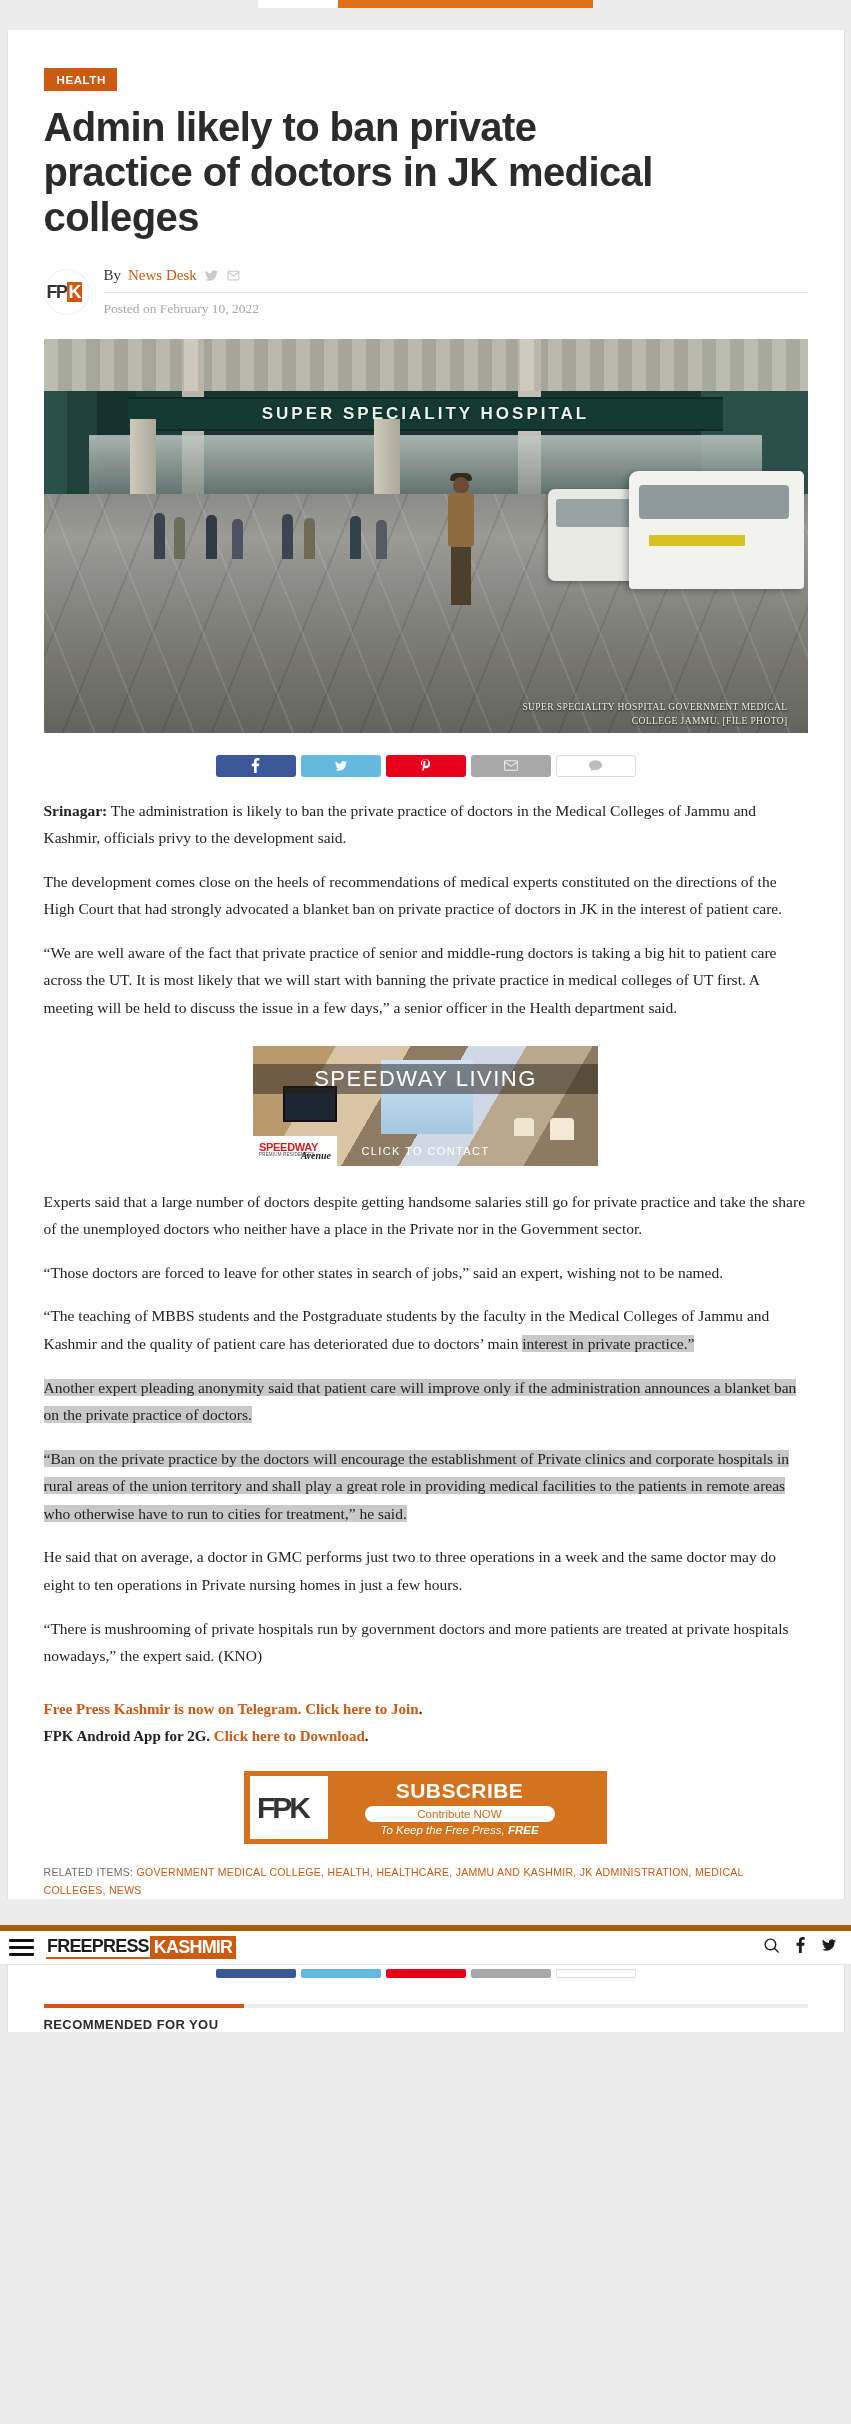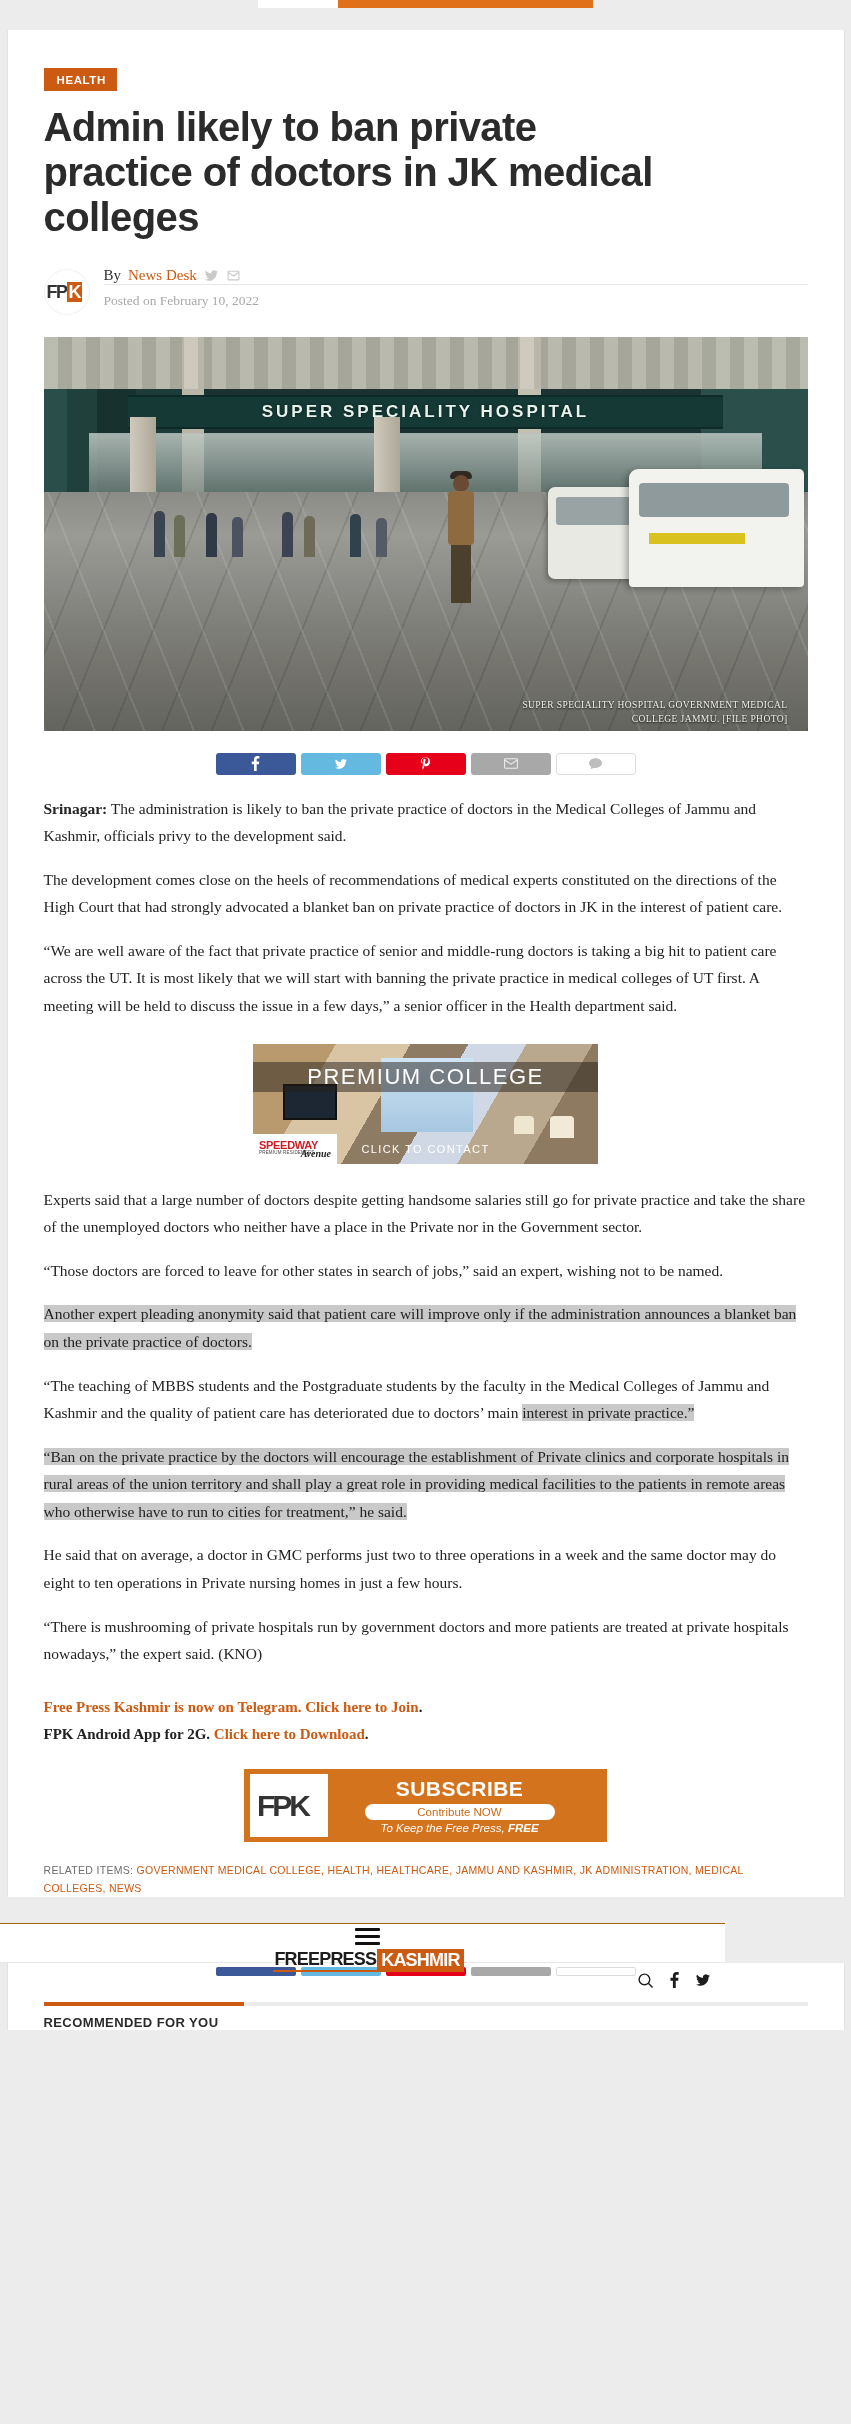--- a/index.html
+++ b/index.html
@@ -61,21 +61,21 @@
   }
   .avatar .fpk {
     position: absolute; left: 3px; top: 11px; width: 40px; height: 24px;
     font-family: "Liberation Sans", sans-serif; font-weight: bold; font-size: 18px;
     letter-spacing: -1.5px; line-height: 24px; color: #333;
   }
   .avatar .fpk i { font-style: normal; background: #cc5a11; color: #fff; padding: 0 2px; }
   .byline-right { flex: 1 1 auto; min-width: 0; }
   .byline-top {
     font-family: "Liberation Serif", serif; font-size: 15px; color: #333;
-    padding-bottom: 0; border-bottom: 1px solid #e6e6e6; display: flex; align-items: center; gap: 7px;
+    padding-bottom: 8px; border-bottom: 1px solid #e6e6e6; display: flex; align-items: center; gap: 7px;
   }
   .byline-top .author { color: #cc5a11; }
   .byline-top .soc { color: #c9c9c9; display: inline-flex; }
   .byline-date { font-size: 13.5px; color: #a9a9a9; padding-top: 8px; }
 
   
   .hero { position: relative; width: 100%; height: 394px; margin-top: 16px; overflow: hidden; }
   .hero-sky { position: absolute; inset: 0; background: linear-gradient(#6e7a6a 0%, #5e6a5a 14%, #43504a 22%, #2f3a38 28%, #24302e 34%, #3a4340 40%, #6a6f6b 47%, #8d8f8a 56%, #a3a39e 66%, #8e8f8b 78%, #6e706d 92%, #5d5f5c 100%); }
   .hero-bldg { position: absolute; left: 0; right: 0; top: 0; height: 155px; background:
       linear-gradient(90deg, #2a4f4a 0 3%, #20403c 3% 7%, #17312f 7% 12%, #1d3b38 12% 18%, #b9b5a8 18% 21%, #1a3330 21% 62%, #c3bfb2 62% 65%, #1b3431 65% 86%, #2b4f4a 86% 100%);
@@ -172,22 +172,22 @@
       font-family:"Liberation Sans",sans-serif; font-size:11.5px; color:#c96b1b; padding:2px 0; }
   .sub .s3 { font-family:"Liberation Sans",sans-serif; font-style:italic; font-size:11.5px; color:#fff; }
   .sub .s3 b { font-weight:bold; }
 
   
   .related { font-family: "Liberation Sans", sans-serif; font-size: 10.5px; letter-spacing: .3px;
              line-height: 1.65; color: #6e6e6e; margin: 20px 0 26px; }
   .related .tags { color: #cc5a11; }
 
   
-  .stickybar { position: relative; width: 725px; height: 40px; background: #fff;
-      border-top: 1px solid #a16207; border-bottom: 1px solid #e6e6e6; display:flex; align-items:center;flex-direction:column; }
+  .stickybar { position: relative; width: 851px; height: 40px; background: #fff;
+      border-top: 6px solid #a16207; border-bottom: 1px solid #e6e6e6; display:flex; align-items:center; }
   .hamb { margin-left: 9px; width: 25px; }
   .hamb span { display:block; height:3px; background:#111; margin:4px 0; border-radius:1px; }
   .brandlogo { margin-left: 12px; display:flex; align-items:center;
       font-family:"Liberation Sans",sans-serif; font-weight:bold; font-size:18px; letter-spacing:-.8px; }
   .brandlogo .a { color:#1d1d1d; border-bottom:2px solid #cc5a11; padding:0 1px; }
   .brandlogo .b { color:#ffffff; background:#cc5a11; padding:0 3px; border:1px solid #cc5a11; }
   .barright { margin-left:auto; margin-right: 14px; display:flex; align-items:center; gap:16px; color:#1d1d1d; }
 
   
   .ghostwrap { width: 838px; margin: 0 auto; background:#fff; border-left:1px solid #e2e2e2; border-right:1px solid #e2e2e2; padding: 4px 36px 0; }
@@ -309,35 +309,35 @@
   </div>
 
   
   <div class="adwrap">
     <div class="ad">
       <div class="room-tv"></div>
       <div class="room-win"></div>
       <div class="room-lamp"></div>
       <div class="room-lamp2"></div>
       <div class="band"></div>
-      <div class="title">PREMIUM COLLEGE</div>
+      <div class="title">SPEEDWAY LIVING</div>
       <div class="cta">CLICK TO CONTACT</div>
       <div class="logo">
         <div class="l1">SPEEDWAY</div>
         <div class="l2">PREMIUM RESIDENCES</div>
         <div class="l3">Avenue</div>
       </div>
     </div>
   </div>
 
   <div class="body">
     <p>Experts said that a large number of doctors despite getting handsome salaries still go for private practice and take the share of the unemployed doctors who neither have a place in the Private nor in the Government sector.</p>
     <p>“Those doctors are forced to leave for other states in search of jobs,” said an expert, wishing not to be named.</p>
+    <p><span>“The teaching of MBBS students and the Postgraduate students by the faculty in the Medical Colleges of Jammu and Kashmir and the quality of patient care has deteriorated due to doctors’ main </span><span class="hl">interest in private practice.”</span></p>
     <p><span class="hl">Another expert pleading anonymity said that patient care will improve only if the administration announces a blanket ban on the private practice of doctors.</span></p>
-    <p><span>“The teaching of MBBS students and the Postgraduate students by the faculty in the Medical Colleges of Jammu and Kashmir and the quality of patient care has deteriorated due to doctors’ main </span><span class="hl">interest in private practice.”</span></p>
     <p><span class="hl">“Ban on the private practice by the doctors will encourage the establishment of Private clinics and corporate hospitals in rural areas of the union territory and shall play a great role in providing medical facilities to the patients in remote areas who otherwise have to run to cities for treatment,” he said.</span></p>
     <p>He said that on average, a doctor in GMC performs just two to three operations in a week and the same doctor may do eight to ten operations in Private nursing homes in just a few hours.</p>
     <p>“There is mushrooming of private hospitals run by government doctors and more patients are treated at private hospitals nowadays,” the expert said. (KNO)</p>
   </div>
 
   
   <div class="promo">
     <div><span class="o">Free Press Kashmir is now on Telegram. Click here to Join</span><span class="k">.</span></div>
     <div><span class="k">FPK Android App for 2G. </span><span class="o">Click here to Download</span><span class="k">.</span></div>
   </div>

